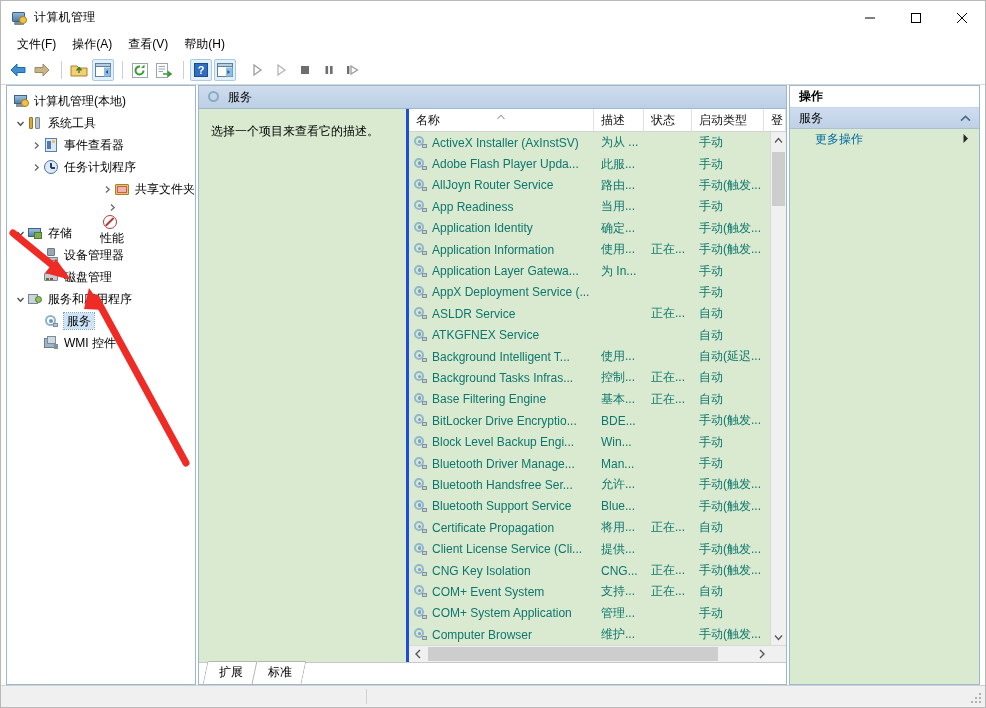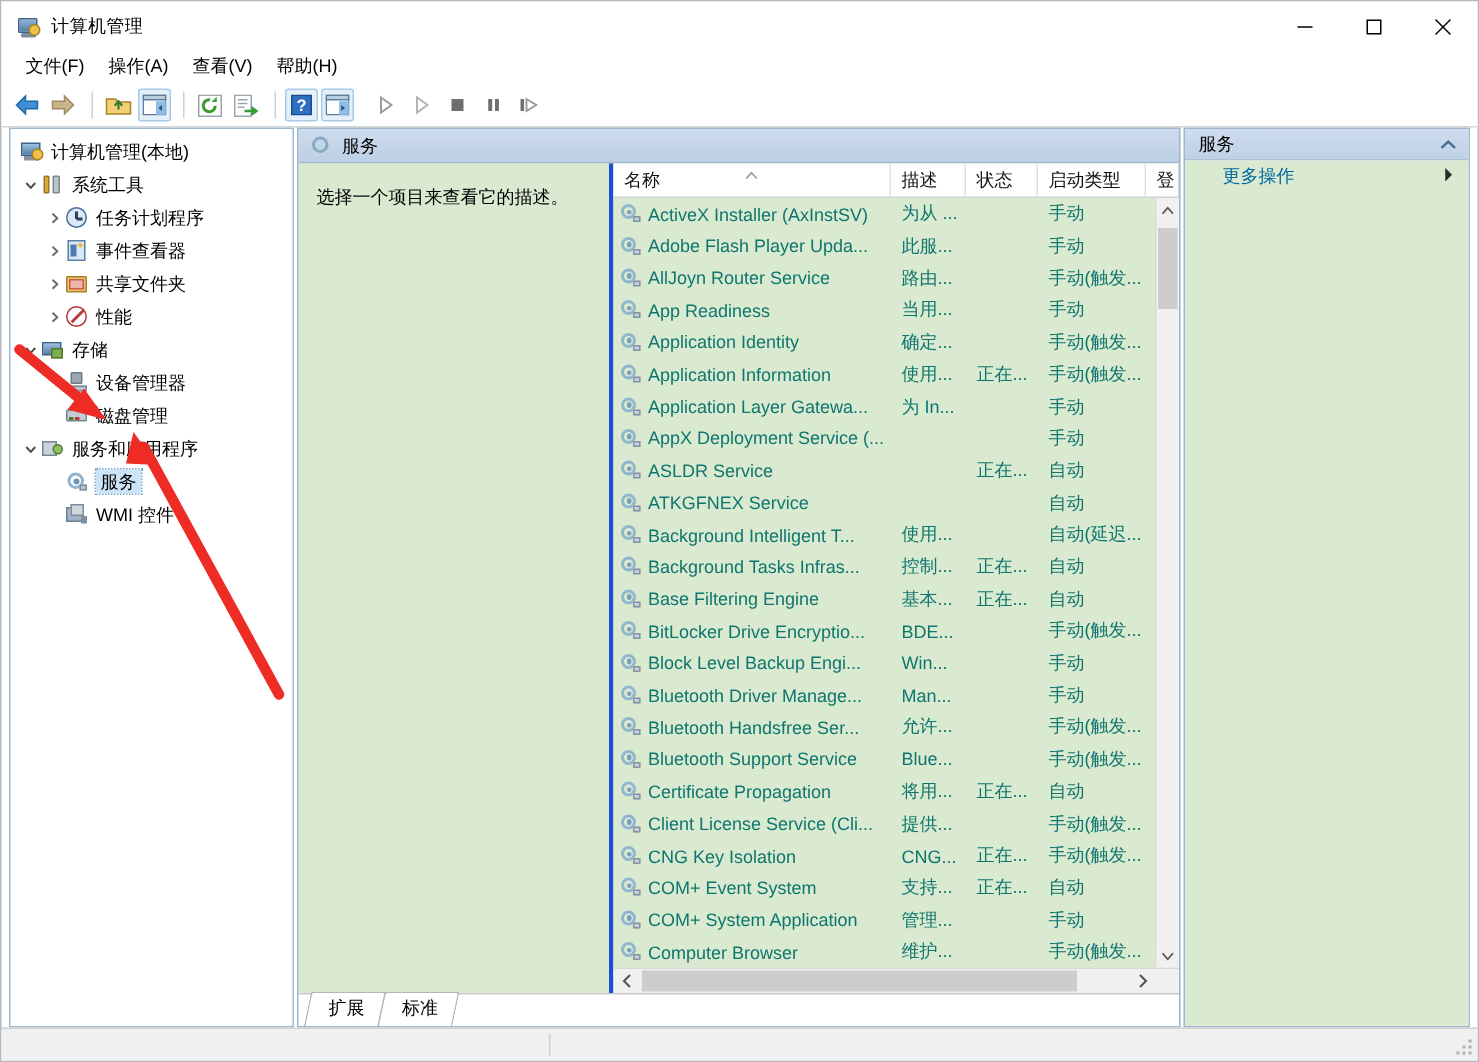--- a/index.html
+++ b/index.html
@@ -510,57 +510,57 @@
             </div>
           <div class="tlabel">系统工具</div>
         </div>
 
         <div class="tnode" style="padding-left:22px;">
           <div class="twist">
             <svg width="9" height="9" viewBox="0 0 9 9">
                 <path d="M3 1.5 L6.2 4.5 L3 7.5" fill="none" stroke="#6a6a6a" stroke-width="1.3"></path>
               </svg>
           </div>
-          <div class="ticon ic-clock">
+          <div class="ticon ic-event">
               <div class="s1"></div>
               <div class="s2"></div>
               <div class="s3"></div>
             </div>
-          <div class="tlabel">任务计划程序</div>
+          <div class="tlabel">事件查看器</div>
         </div>
 
         <div class="tnode" style="padding-left:22px;">
           <div class="twist">
             <svg width="9" height="9" viewBox="0 0 9 9">
                 <path d="M3 1.5 L6.2 4.5 L3 7.5" fill="none" stroke="#6a6a6a" stroke-width="1.3"></path>
               </svg>
           </div>
-          <div class="ticon ic-event">
+          <div class="ticon ic-clock">
               <div class="s1"></div>
               <div class="s2"></div>
               <div class="s3"></div>
             </div>
-          <div class="tlabel">事件查看器</div>
-        </div>
-
-        <div class="tnode" style="padding-left:22px;">
+          <div class="tlabel">任务计划程序</div>
+        </div>
+
+        <div class="tnode" style="padding-left:22px;justify-content:flex-end;">
           <div class="twist">
             <svg width="9" height="9" viewBox="0 0 9 9">
                 <path d="M3 1.5 L6.2 4.5 L3 7.5" fill="none" stroke="#6a6a6a" stroke-width="1.3"></path>
               </svg>
           </div>
           <div class="ticon ic-shared">
               <div class="s1"></div>
               <div class="s2"></div>
               <div class="s3"></div>
             </div>
           <div class="tlabel">共享文件夹</div>
         </div>
 
-        <div class="tnode" style="padding-left:22px;">
+        <div class="tnode" style="padding-left:22px;flex-direction:column;">
           <div class="twist">
             <svg width="9" height="9" viewBox="0 0 9 9">
                 <path d="M3 1.5 L6.2 4.5 L3 7.5" fill="none" stroke="#6a6a6a" stroke-width="1.3"></path>
               </svg>
           </div>
           <div class="ticon ic-perf">
               <div class="s1"></div>
               <div class="s2"></div>
             </div>
           <div class="tlabel">性能</div>
@@ -1057,20 +1057,21 @@
           <span>扩展</span>
         </div>
         <div class="tab active">
           <span>标准</span>
         </div>
       </div>
 
     </div>
 
     <div class="actions">
+      <div class="act-title">操作</div>
       <div class="act-group-head">
         <span>服务</span>
         <span class="spacer"></span>
         <span>
           <svg width="11" height="7" viewBox="0 0 11 7">
               <path d="M1 5.6 L5.5 1.4 L10 5.6" fill="none" stroke="#4a6c8c" stroke-width="1.6"></path>
             </svg>
         </span>
       </div>
       <div class="act-body">

